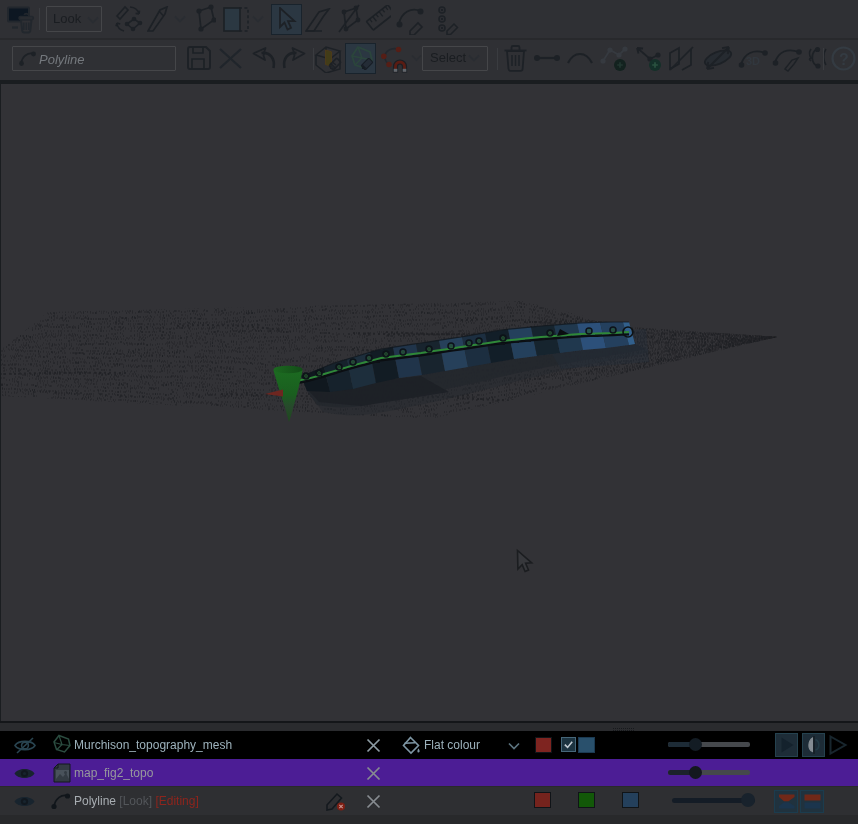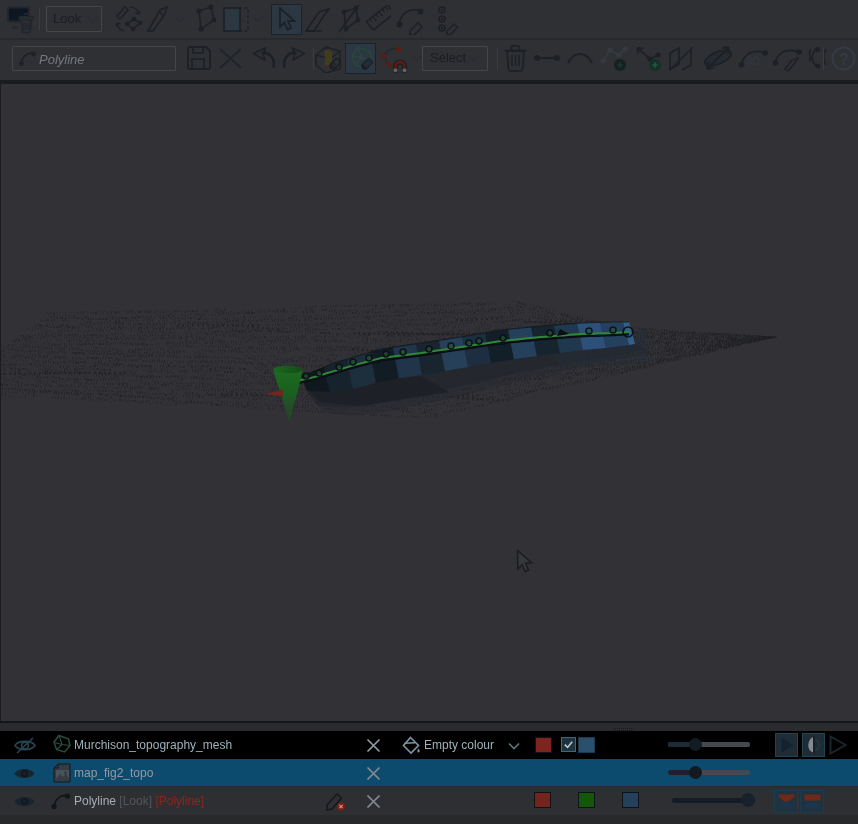--- a/index.html
+++ b/index.html
@@ -9,21 +9,21 @@
 
 #tb1{position:absolute;left:0;top:0;width:858px;height:38px;background:#2f3034;}
 #tbsep{position:absolute;left:0;top:38px;width:858px;height:2px;background:#28292c;}
 #tb2{position:absolute;left:0;top:40px;width:858px;height:40px;background:#2f3034;}
 #vpborder{position:absolute;left:0;top:80px;width:858px;height:4px;background:#1a1d20;}
 #viewport{position:absolute;left:0;top:84px;width:858px;height:637px;background:#323236;border-left:1px solid #1a1d20;}
 #split{position:absolute;left:0;top:721px;width:858px;height:10px;background:#2a2b2e;border-top:2px solid #141619;}
 #panel{position:absolute;left:0;top:731px;width:858px;height:93px;background:#28292b;}
 .row{position:absolute;left:0;width:858px;height:28px;}
 #row1{top:0;background:#000000;}
-#row2{top:28px;background:#0c4a6e;border-bottom:1px solid #29292c;}
+#row2{top:28px;background:#4c1d95;border-bottom:1px solid #29292c;}
 #row3{top:56px;background:#2e2f32;}
 .ddbox{position:absolute;border:1px solid #454649;border-radius:1px;color:#17191d;font-size:15px;}
 .swatch{position:absolute;width:17px;height:16px;border:1px solid #101418;}
 .rowtxt{position:absolute;font-size:12px;}
 </style>
 </head>
 <body>
 <div id="app">
   <div id="tb1"></div>
   <div id="tbsep"></div>
@@ -129,21 +129,21 @@
         </svg>
 <div class="rowtxt" style="left:74px;top:7px;color:#9db2bc">Murchison_topography_mesh</div>
 <svg class="abs" style="left:366px;top:7px" width="15" height="15" viewBox="0 0 15 15">
           <path d="M1.5 1.5l12 12M13.5 1.5l-12 12" stroke="#8d9ca4" stroke-width="1.7"></path>
         </svg>
 <svg class="abs" style="left:401px;top:5px" width="20" height="19" viewBox="0 0 20 19">
           <path d="M9.5 1.5L17.5 9.5L10 17L2.5 9.5z" fill="none" stroke="#7e96a4" stroke-width="1.6"></path>
           <path d="M3.5 7.2L14 6.8" stroke="#7e96a4" stroke-width="1.6"></path>
           <path d="M17.6 12.5c1.4 2 1.4 3.8 0 4.1c-1.3.2-1.9-2 0-4.1z" fill="#7e96a4"></path>
         </svg>
-<div class="rowtxt" style="left:424px;top:7px;color:#9db2bc">Empty colour</div>
+<div class="rowtxt" style="left:424px;top:7px;color:#9db2bc">Flat colour</div>
 <svg class="abs" style="left:508px;top:11px" width="12" height="8" viewBox="0 0 12 8">
           <path d="M1 1.5l5 5 5-5" stroke="#5c737f" stroke-width="1.7" fill="none"></path>
         </svg>
 <div class="swatch" style="left:535px;top:6px;background:#7e2420"></div>
 <svg class="abs" style="left:561px;top:6px" width="15" height="15" viewBox="0 0 15 15">
           <rect x="0.5" y="0.5" width="14" height="14" fill="#1c3340" stroke="#46677a" stroke-width="1"></rect>
           <path d="M3.8 7.6l2.8 2.8 4.6-5.6" stroke="#c2cbd2" stroke-width="1.6" fill="none"></path>
         </svg>
 <div class="swatch" style="left:578px;top:6px;background:#29506c;border-color:#1b3a52"></div>
 <div class="abs" style="left:668px;top:11px;width:82px;height:5px;background:#45484c;border-radius:2px"></div>
@@ -188,21 +188,21 @@
         <svg class="abs" style="left:13px;top:6px" width="23" height="17" viewBox="0 0 23 17">
           <path d="M1.5 8.5C5 2.5 18 2.5 21.5 8.5C18 14.5 5 14.5 1.5 8.5z" fill="#18242e"></path>
           <circle cx="11.5" cy="8.5" r="3.6" fill="#11181f"></circle>
           <circle cx="11.5" cy="8.5" r="1.6" fill="#18242e"></circle>
         </svg>
 <svg class="abs" style="left:51px;top:4px" width="20" height="20" viewBox="0 0 20 20">
           <path d="M3 16C4 7 11 3 17 5" fill="none" stroke="#11161b" stroke-width="1.8"></path>
           <circle cx="16.5" cy="5" r="2.6" fill="#11161b"></circle>
           <circle cx="3" cy="15.5" r="2.6" fill="#11161b"></circle>
         </svg>
-<div class="rowtxt" style="left:74px;top:7px;color:#a8adb2">Polyline <span style="color:#53565a">[Look]</span> <span style="color:#8e251d">[Polyline]</span></div>
+<div class="rowtxt" style="left:74px;top:7px;color:#a8adb2">Polyline <span style="color:#53565a">[Look]</span> <span style="color:#8e251d">[Editing]</span></div>
 <svg class="abs" style="left:325px;top:4px" width="21" height="20" viewBox="0 0 21 20">
           <path d="M2 14L12 3l4.5 4L7 18l-5 1z" fill="none" stroke="#14191e" stroke-width="1.6"></path>
           <circle cx="16" cy="15.5" r="4" fill="#7e1f14"></circle>
           <path d="M14.3 13.8l3.4 3.4M17.7 13.8l-3.4 3.4" stroke="#c9958f" stroke-width="1.1"></path>
         </svg>
 <svg class="abs" style="left:366px;top:7px" width="15" height="15" viewBox="0 0 15 15">
           <path d="M1.5 1.5l12 12M13.5 1.5l-12 12" stroke="#878c91" stroke-width="1.7"></path>
         </svg>
 <div class="swatch" style="left:534px;top:5px;background:#75231d"></div>
 <div class="swatch" style="left:578px;top:5px;background:#125808"></div>

